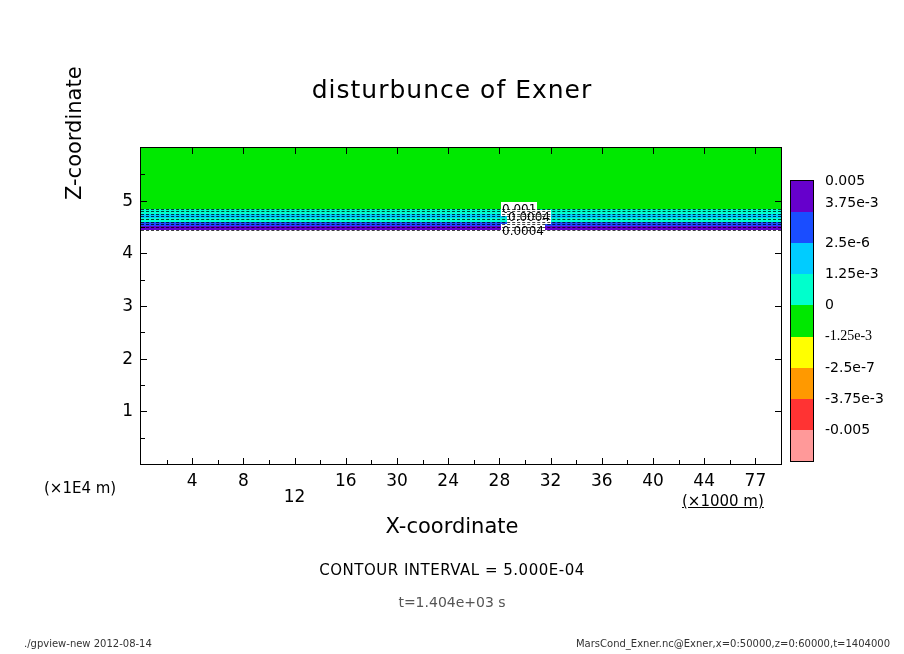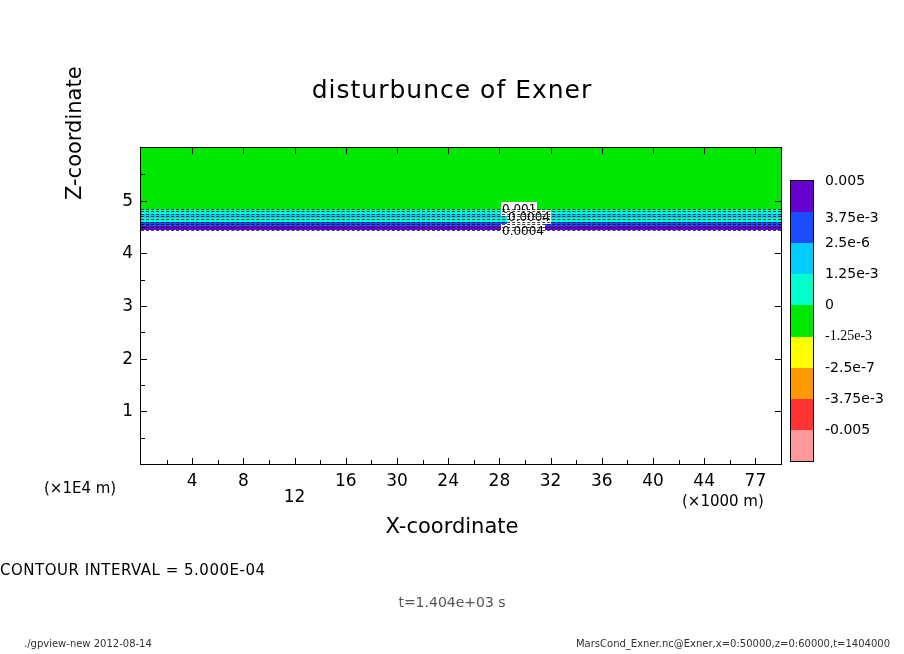--- a/index.html
+++ b/index.html
@@ -38,23 +38,23 @@
   .ylab{position:absolute;left:-32px;font-size:17px;text-align:right;width:24px;}
 
   #ylabel{
     left:62px;top:200px;font-size:21px;
     transform:rotate(-90deg);transform-origin:left top;
     white-space:nowrap;
   }
   #xlabel{left:0;top:514px;width:904px;text-align:center;font-size:21px;}
 
   #unit-left{left:44px;top:479px;font-size:15px;}
-  #unit-right{left:682px;top:492px;font-size:15px;}
-
-  #contour-interval{left:0;top:561px;width:904px;text-align:left;font-size:15px;letter-spacing:.5px;}
+  #unit-right{left:682px;top:492px;font-size:15px;text-decoration:underline;}
+
+  #contour-interval{left:0;top:561px;width:904px;text-align:center;font-size:15px;letter-spacing:.5px;}
   #time-stamp{left:0;top:594px;width:904px;text-align:center;font-size:14px;color:#555;}
   #footer-left{left:24px;top:638px;font-size:10px;color:#333;}
   #footer-right{right:14px;top:638px;font-size:10px;color:#333;text-align:right;}
 
   
   #colorbar{
     left:790px;top:180px;width:22px;height:280px;border:1px solid #000;box-sizing:content-box;
   }
   .cbcell{width:22px;}
   .cblab{position:absolute;left:34px;font-size:14px;white-space:nowrap;}
@@ -175,21 +175,21 @@
     <div class="cbcell" style="height: 31.1111px; background: rgb(102, 0, 204);"></div>
     <div class="cbcell" style="height: 31.1111px; background: rgb(26, 77, 255);"></div>
     <div class="cbcell" style="height: 31.1111px; background: rgb(0, 204, 255);"></div>
     <div class="cbcell" style="height: 31.1111px; background: rgb(0, 255, 204);"></div>
     <div class="cbcell" style="height: 31.1111px; background: rgb(0, 232, 0);"></div>
     <div class="cbcell" style="height: 31.1111px; background: rgb(255, 255, 0);"></div>
     <div class="cbcell" style="height: 31.1111px; background: rgb(255, 153, 0);"></div>
     <div class="cbcell" style="height: 31.1111px; background: rgb(255, 51, 51);"></div>
     <div class="cbcell" style="height: 31.1111px; background: rgb(255, 153, 153);"></div>
     <div class="cblab" style="top: -9px;">0.005</div>
-    <div class="cblab" style="top: 28px;">3.75e-3</div>
+    <div class="cblab" style="top: 13px;">3.75e-3</div>
     <div class="cblab" style="top: 53.2222px;">2.5e-6</div>
     <div class="cblab" style="top: 84.3333px;">1.25e-3</div>
     <div class="cblab" style="top: 115.444px;">0</div>
     <div class="cblab" style="top: 146.556px; font-family: Liberation Serif, serif;">-1.25e-3</div>
     <div class="cblab" style="top: 177.667px;">-2.5e-7</div>
     <div class="cblab" style="top: 208.778px;">-3.75e-3</div>
     <div class="cblab" style="top: 239.889px;">-0.005</div>
   </div>
 
 <div class="abs" id="contour-interval">CONTOUR INTERVAL = 5.000E-04</div>

